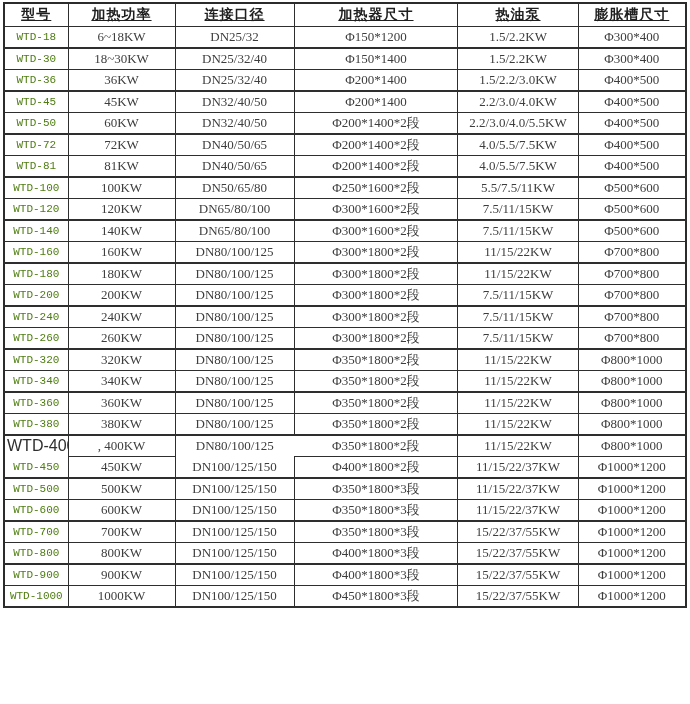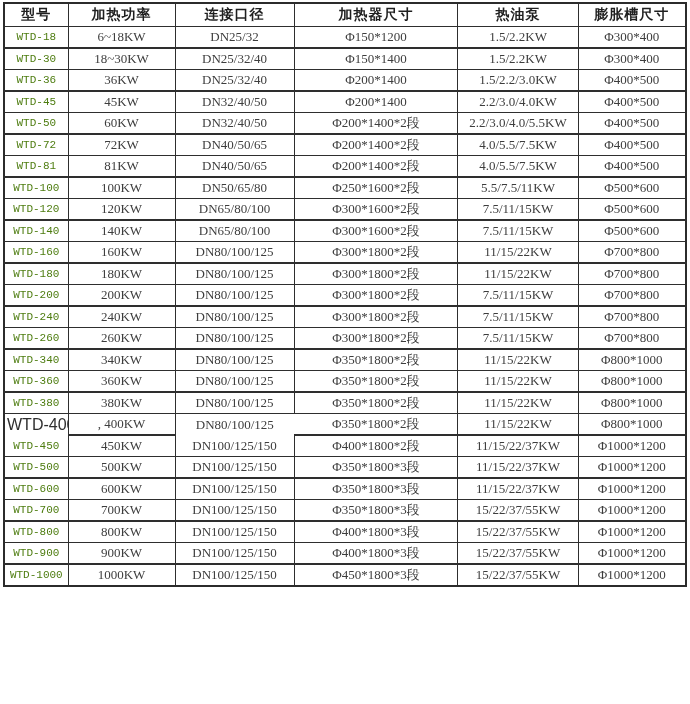--- a/index.html
+++ b/index.html
@@ -32,20 +32,21 @@
   tbody tr:nth-child(odd) td { border-bottom-width: 2px; }
   thead th { border-bottom-width: 2px; }
 
   thead th {
     height: 22px;
     font-family: "Liberation Sans", "DejaVu Sans", sans-serif;
     font-weight: bold;
     font-size: 14px;
     color: #1f1f1f;
     letter-spacing: 1px;
+    text-decoration: underline;
   }
   tbody td {
     height: 20px;
     font-family: "Liberation Serif", "DejaVu Serif", serif;
     font-size: 13px;
     color: #3d3d3d;
   }
   tbody td.model {
     font-family: "Liberation Mono", "DejaVu Sans Mono", monospace;
     font-size: 11px;
@@ -198,20 +199,28 @@
         </tr>
         <tr>
           <td class="model">WTD-260</td>
           <td>260KW</td>
           <td>DN80/100/125</td>
           <td>Φ300*1800*2段</td>
           <td>7.5/11/15KW</td>
           <td>Φ700*800</td>
         </tr>
         <tr>
+          <td class="model">WTD-320</td>
+          <td>320KW</td>
+          <td>DN80/100/125</td>
+          <td>Φ350*1800*2段</td>
+          <td>11/15/22KW</td>
+          <td>Φ800*1000</td>
+        </tr>
+        <tr>
           <td class="model">WTD-340</td>
           <td>340KW</td>
           <td>DN80/100/125</td>
           <td>Φ350*1800*2段</td>
           <td>11/15/22KW</td>
           <td>Φ800*1000</td>
         </tr>
         <tr>
           <td class="model">WTD-360</td>
           <td>360KW</td>

